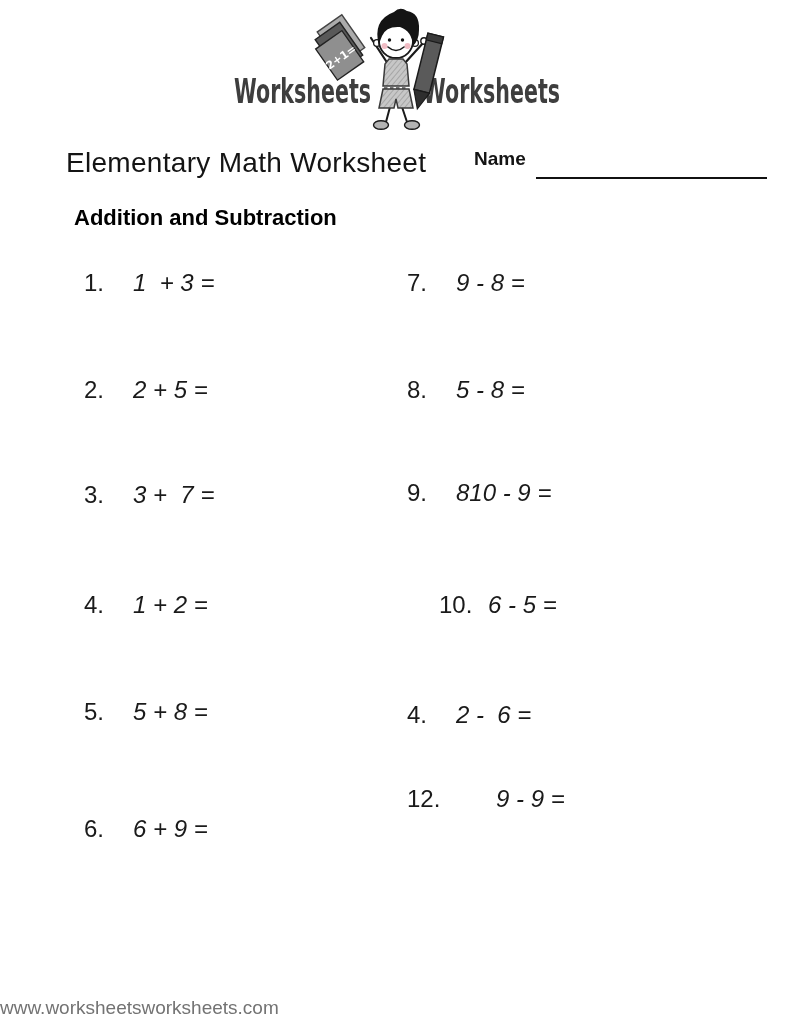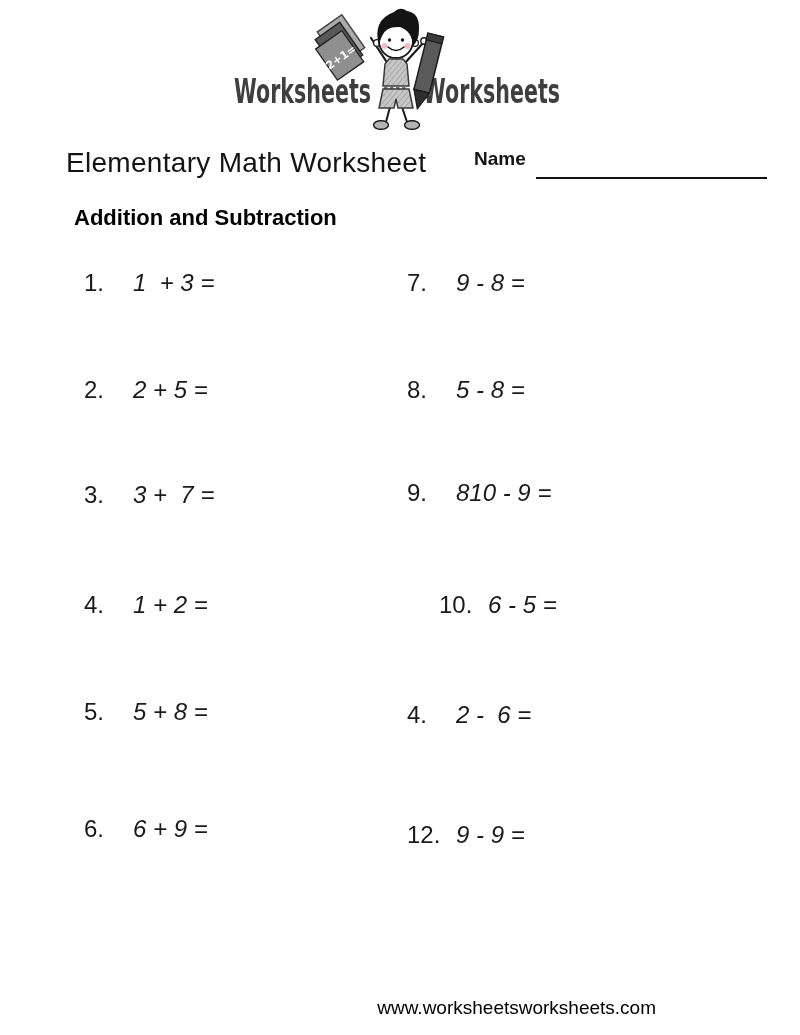--- a/index.html
+++ b/index.html
@@ -13,22 +13,22 @@
     position:absolute; left:66px; top:147px; font-size:28px;
     letter-spacing:0.3px; color:#141414;
   }
   .name-row { position:absolute; left:474px; top:148px; font-size:19px; color:#141414;font-weight:bold; }
   .name-line { position:absolute; left:536px; top:152px; width:231px; height:25px;
     border-bottom:2px solid #111; }
   .subtitle { position:absolute; left:74px; top:205px; font-size:22px; color:#000000;font-weight:bold; }
   .problem { position:absolute; display:flex; font-size:24px; line-height:30px; color:#1a1a1a; }
   .pnum { width:49px; flex:0 0 49px; }
   .peq { white-space:pre;font-style:italic; }
-  .footer { position:absolute; left:0; top:997px; width:656px; text-align:right;
-    font-size:19px; color:#000000; }
+  .footer { position:absolute; left:0; top:997px; width:656px; text-align:left;
+    font-size:19px; color:#737373; }
 </style>
 </head>
 <body>
 
 <div class="page">
 
   <svg class="logo-svg" width="344" height="142" viewBox="0 0 344 142">
     <defs>
       <pattern id="hatch" patternUnits="userSpaceOnUse" width="4" height="4" patternTransform="rotate(40)">
         <rect width="4" height="4" fill="#c7c7c7"></rect>
@@ -125,20 +125,20 @@
     <span class="peq">810 - 9 =</span>
   </div>
   <div class="problem" style="left:407px; top:590px;margin-left:32px;">
     <span class="pnum">10.</span>
     <span class="peq">6 - 5 =</span>
   </div>
   <div class="problem" style="left:407px; top:700px;">
     <span class="pnum">4.</span>
     <span class="peq">2 -  6 =</span>
   </div>
-  <div class="problem" style="left:407px; top:820px;">
+  <div class="problem" style="left:407px; top:784px;gap:40px;">
     <span class="pnum">12.</span>
     <span class="peq">9 - 9 =</span>
   </div>
 
   <div class="footer">www.worksheetsworksheets.com</div>
 
 </div>
 
 </body></html>

